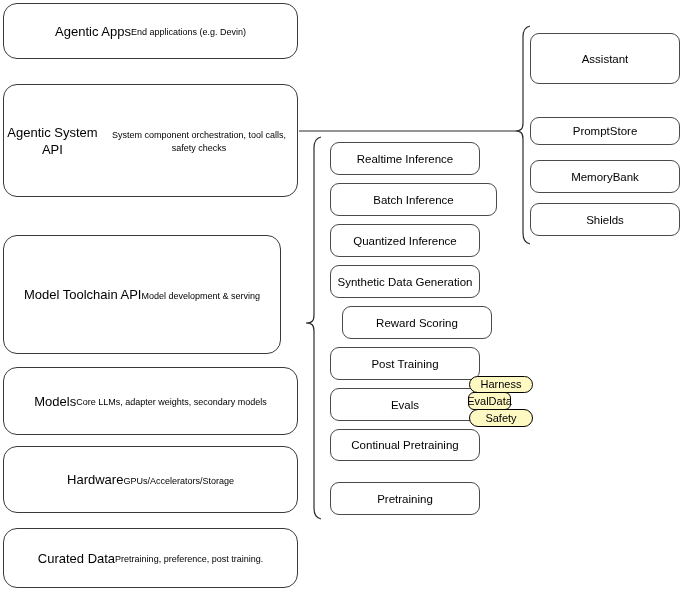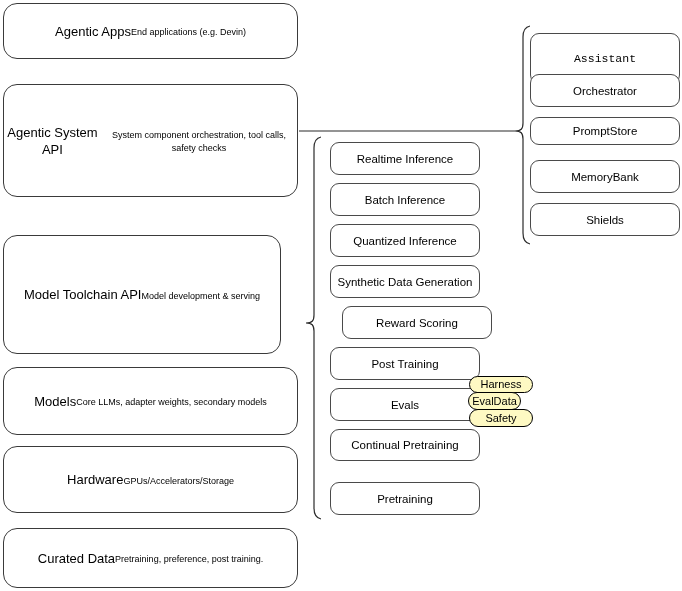--- a/index.html
+++ b/index.html
@@ -137,33 +137,32 @@
   <div class="box" style="left:3px; top:446px; width:295px; height:67px;">
     <div class="layer-title">Hardware</div>
     <div class="layer-sub">GPUs/Accelerators/Storage</div>
   </div>
 
   <div class="box" style="left:3px; top:528px; width:295px; height:60px;">
     <div class="layer-title">Curated Data</div>
     <div class="layer-sub">Pretraining, preference, post training.</div>
   </div>
 
-  <div class="cap" style="left:530px; top:33px; width:150px; height:51px;font-family:Liberation Mono, monospace;">Assistant</div>
-  <div class="cap" style="left:530px; top:74px; width:150px; height:33px;">Orchestrator</div>
+  <div class="cap" style="left:530px; top:33px; width:150px; height:51px;">Assistant</div>
   <div class="cap" style="left:530px; top:117px; width:150px; height:28px;">PromptStore</div>
   <div class="cap" style="left:530px; top:160px; width:150px; height:33px;">MemoryBank</div>
   <div class="cap" style="left:530px; top:203px; width:150px; height:33px;">Shields</div>
 
   <div class="cap" style="left:330px; top:142px; width:150px; height:33px;">Realtime Inference</div>
-  <div class="cap" style="left:330px; top:183px; width:150px; height:33px;">Batch Inference</div>
+  <div class="cap" style="left:330px; top:183px; width:167px; height:33px;">Batch Inference</div>
   <div class="cap" style="left:330px; top:224px; width:150px; height:33px;">Quantized Inference</div>
   <div class="cap" style="left:330px; top:265px; width:150px; height:33px;">Synthetic Data Generation</div>
   <div class="cap" style="left:342px; top:306px; width:150px; height:33px;">Reward Scoring</div>
   <div class="cap" style="left:330px; top:347px; width:150px; height:33px;">Post Training</div>
   <div class="cap" style="left:330px; top:388px; width:150px; height:33px;">Evals</div>
   <div class="cap" style="left:330px; top:429px; width:150px; height:32px;">Continual Pretraining</div>
   <div class="cap" style="left:330px; top:469px; width:150px; height:33px;margin-top:13px;">Pretraining</div>
 
   <div class="pill" style="left:469px; top:376px; width:64px; height:17px;">Harness</div>
-  <div class="pill" style="left:468px; top:392px; width:53px; height:18px;">EvalData</div>
+  <div class="pill" style="left:468px; top:392px; width:43px; height:18px;border-radius:6px;">EvalData</div>
   <div class="pill" style="left:469px; top:409px; width:64px; height:18px;">Safety</div>
 
 </div>
 
 </body></html>

